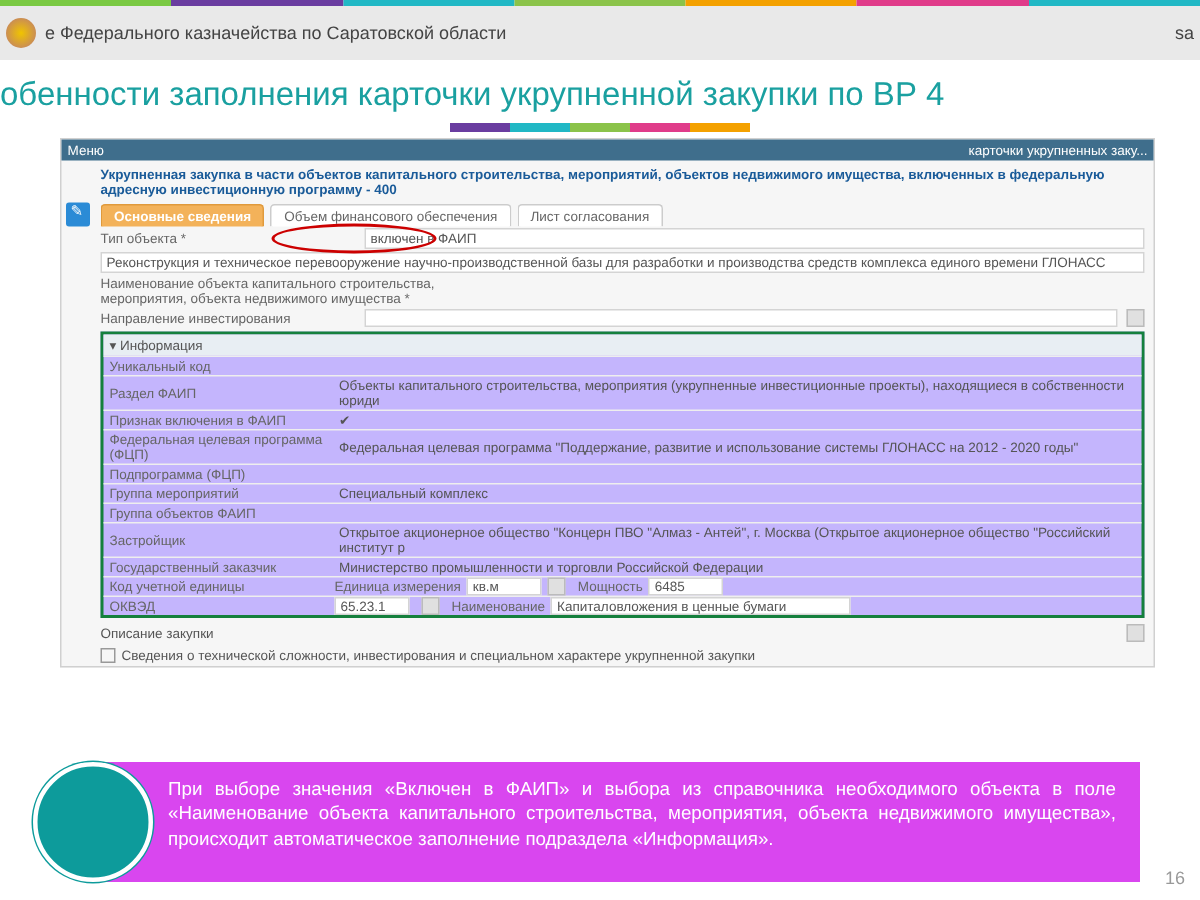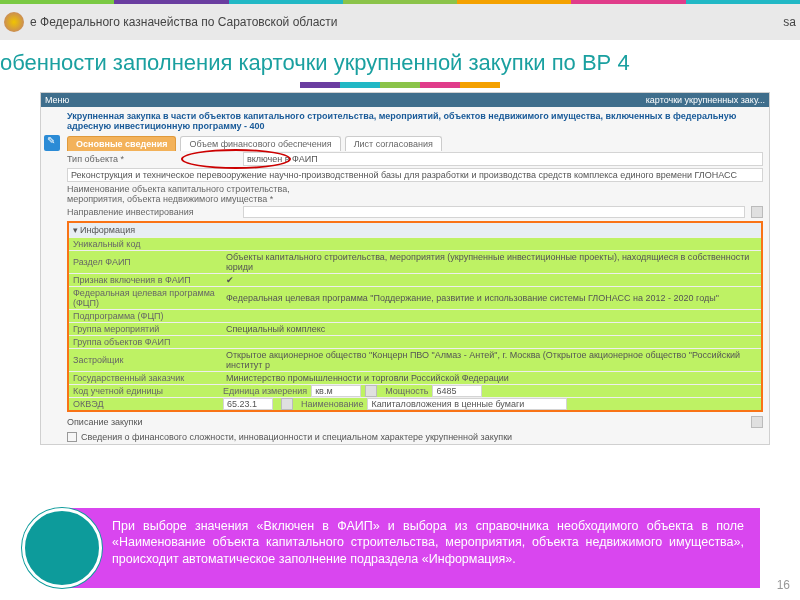--- a/index.html
+++ b/index.html
@@ -17,21 +17,21 @@
   .ss-title { color: #1a5b99; font-weight: bold; padding: 4px 6px 2px 26px; line-height: 1.15; }
   .note-icon { position: absolute; left: 44px; margin-top: 28px; width: 16px; height: 16px; background:#2b8bd6; border-radius:2px; }
   .note-icon::after{content:"✎"; color:#fff; font-size:10px; position:relative; left:3px; }
   .tabs { display:flex; gap:4px; padding:2px 6px 0 26px; }
   .tab { background:#fff; border:1px solid #ccc; border-bottom:none; padding:2px 8px; font-size:9px; color:#666; border-radius:3px 3px 0 0; }
   .tab.active { background:#f3b25a; color:#fff; border-color:#e09a3c; font-weight:bold; position:relative; }
   .oval { position:absolute; border:2px solid #c00; border-radius:50%; width:110px; height:20px; left:140px; margin-top:-2px; }
   .form-row { display:flex; align-items:center; padding:1px 6px 1px 26px; gap:6px; }
   .form-row .lbl { width:170px; color:#666; }
   .form-row .val { flex:1; background:#fff; border:1px solid #d4d4d4; padding:1px 3px; min-height:12px; color:#555; }
-  .info-box { margin:2px 6px 2px 26px; border:2px solid #f97316; background:#bef264; }
+  .info-box { margin:2px 6px 2px 26px; border:2px solid #15803d; background:#c4b5fd; }
   .info-hdr { background:#e8eef3; padding:2px 4px; font-size:9px; color:#555; }
   .info-row { display:flex; padding:0 4px; border-top:1px solid #eee; align-items:center; }
   .info-row .l { width:150px; color:#666; padding:1px 0; }
   .info-row .v { flex:1; padding:1px 3px; color:#555; }
   .inline-pair { display:flex; gap:8px; flex:1; }
   .inline-pair .sub { display:flex; align-items:center; gap:4px; }
   .inline-pair .subl { color:#666; }
   .inline-pair .subv { background:#fff; border:1px solid #d4d4d4; padding:0 3px; min-width:50px; }
   .plain-row { padding:2px 6px 2px 26px; display:flex; align-items:center; gap:4px; }
   .chk { width:10px; height:10px; border:1px solid #999; display:inline-block; }
@@ -165,21 +165,21 @@
     </div>
   </div>
 
   <div class="plain-row">
       <span class="lbl" style="width:auto">Описание закупки</span>
       <span style="flex:1"></span>
       <span class="small-ico"></span>
     </div>
   <div class="plain-row">
       <span class="chk"></span>
-      <span>Сведения о финансового сложности, инновационности и специальном характере укрупненной закупки</span>
+      <span>Сведения о технической сложности, инвестирования и специальном характере укрупненной закупки</span>
     </div>
 </div>
 
 <div class="callout">
   <div class="circle"></div>
   <div class="box">При выборе значения «Включен в ФАИП» и выбора из справочника необходимого объекта в поле «Наименование объекта капитального строительства, мероприятия, объекта недвижимого имущества», происходит автоматическое заполнение подраздела «Информация».</div>
 </div>
 <div class="page-num">16</div>
 
 </body></html>

